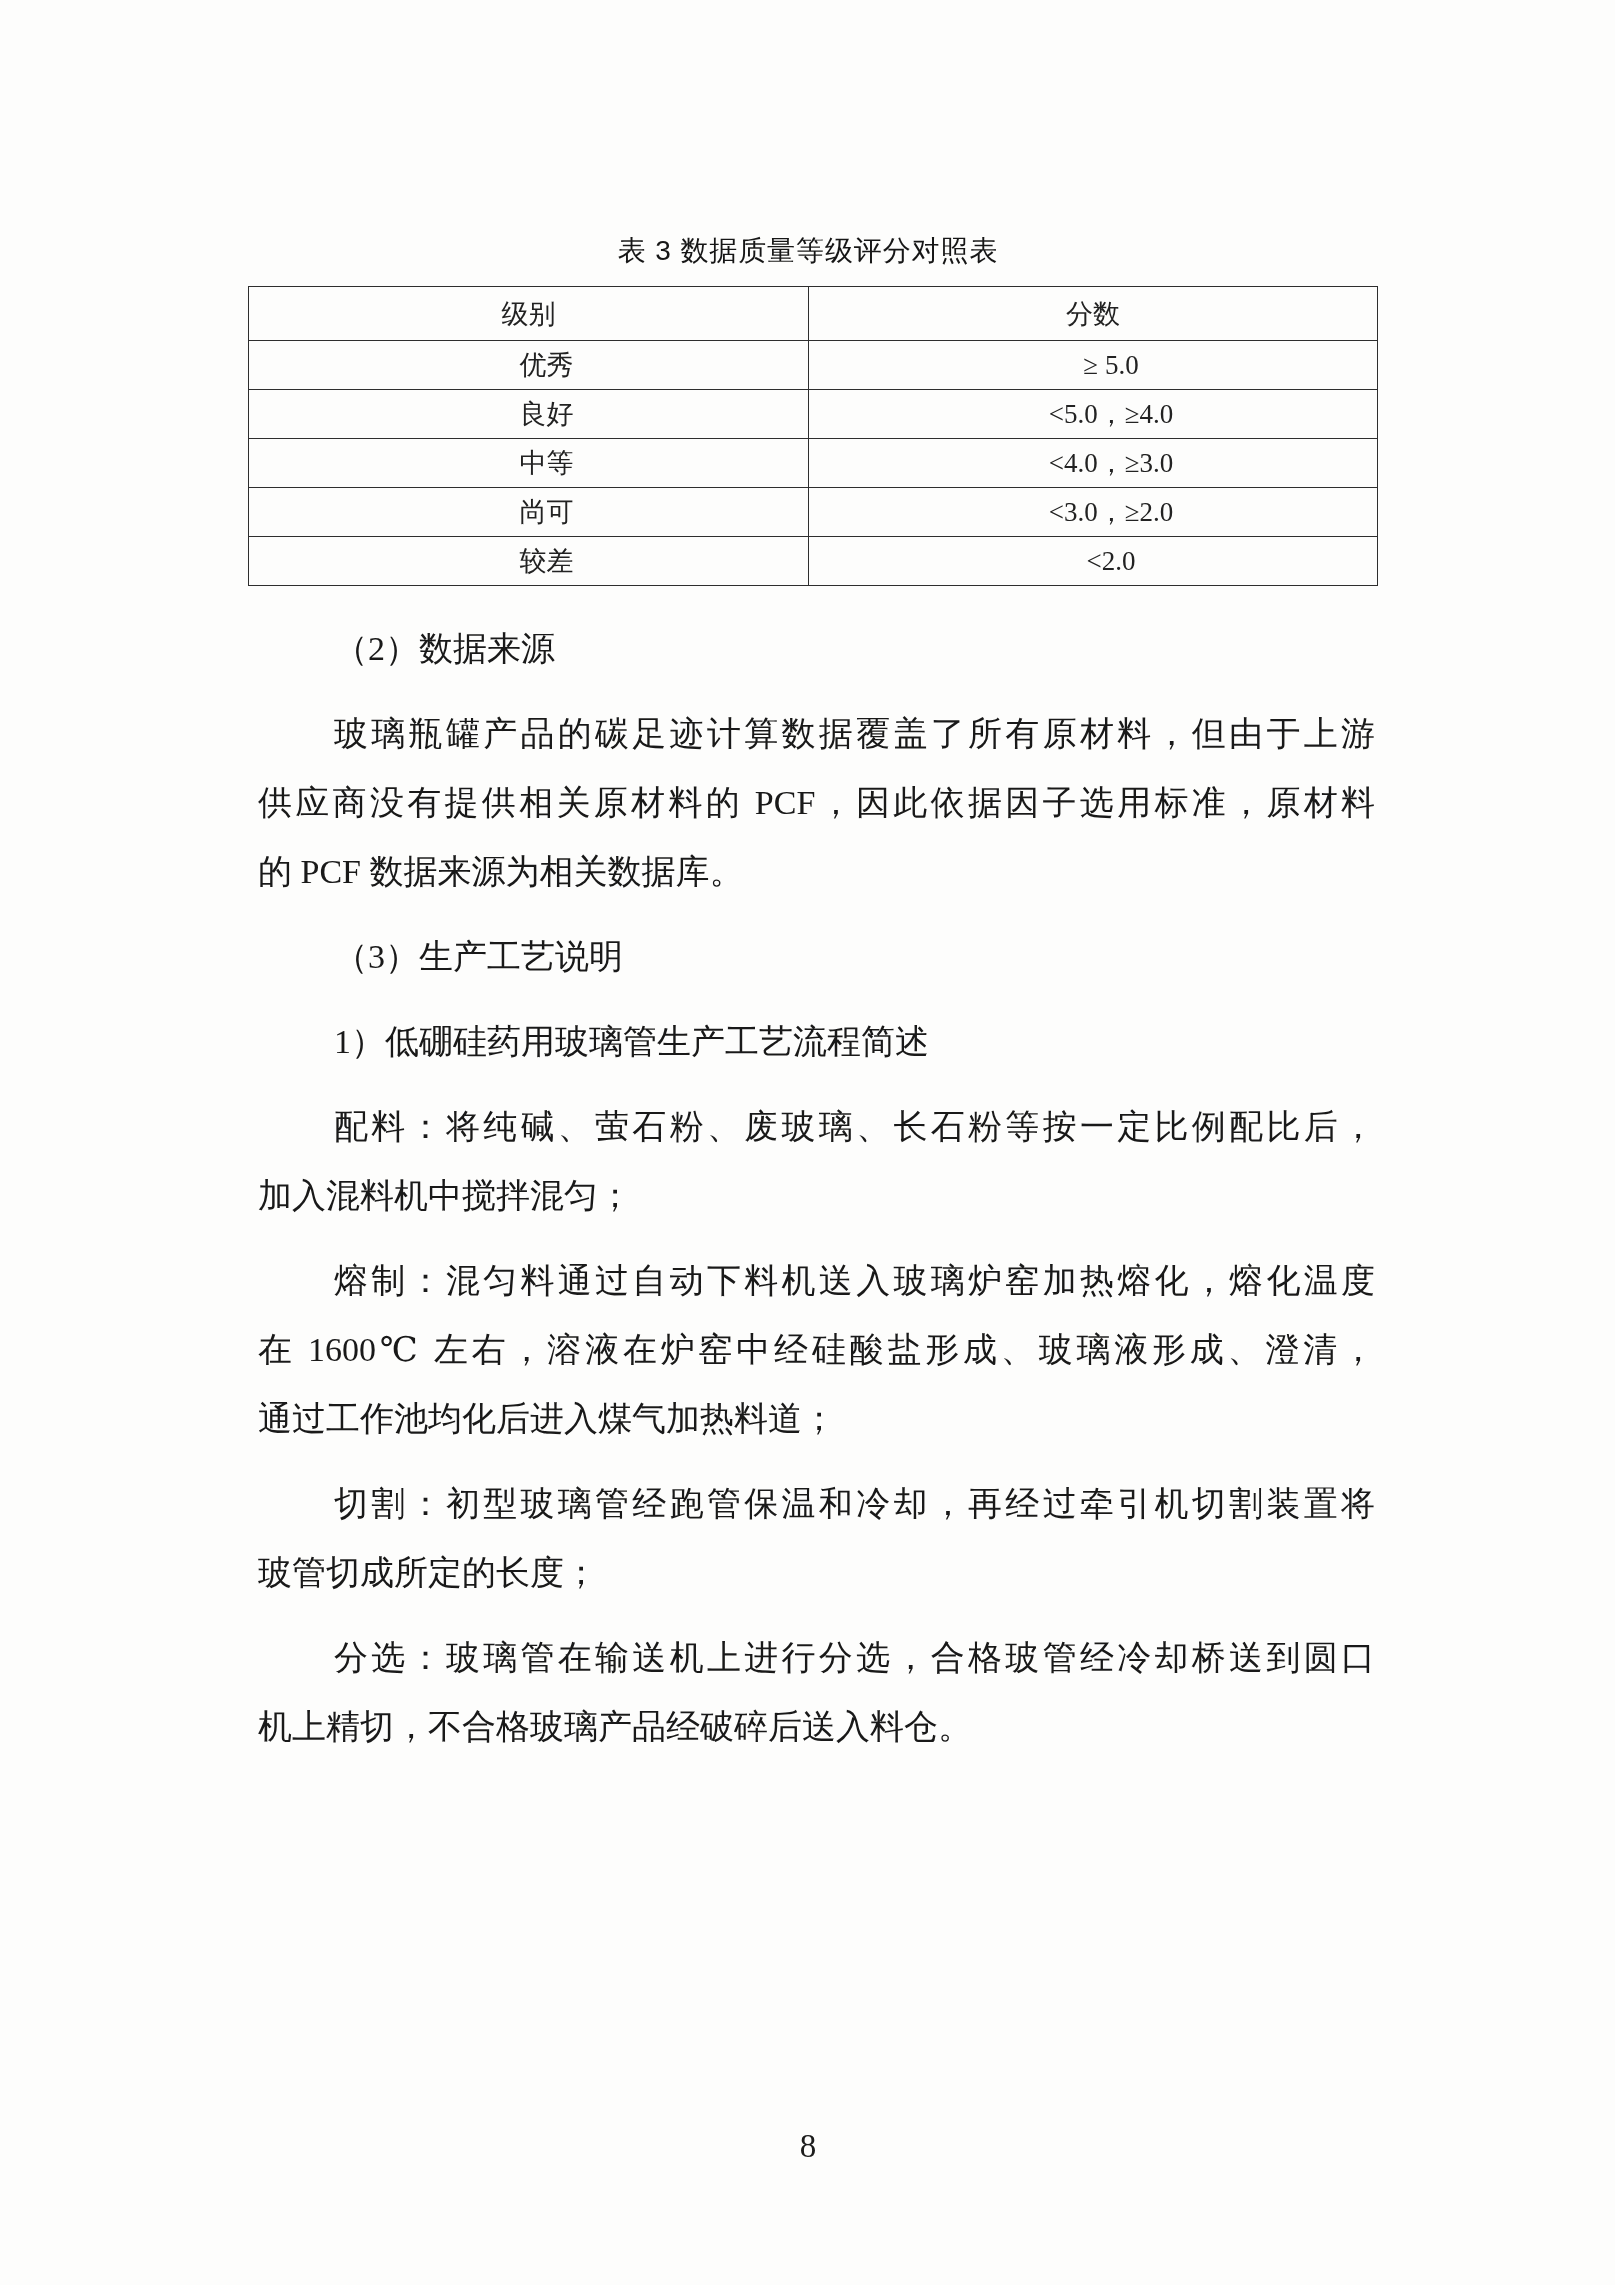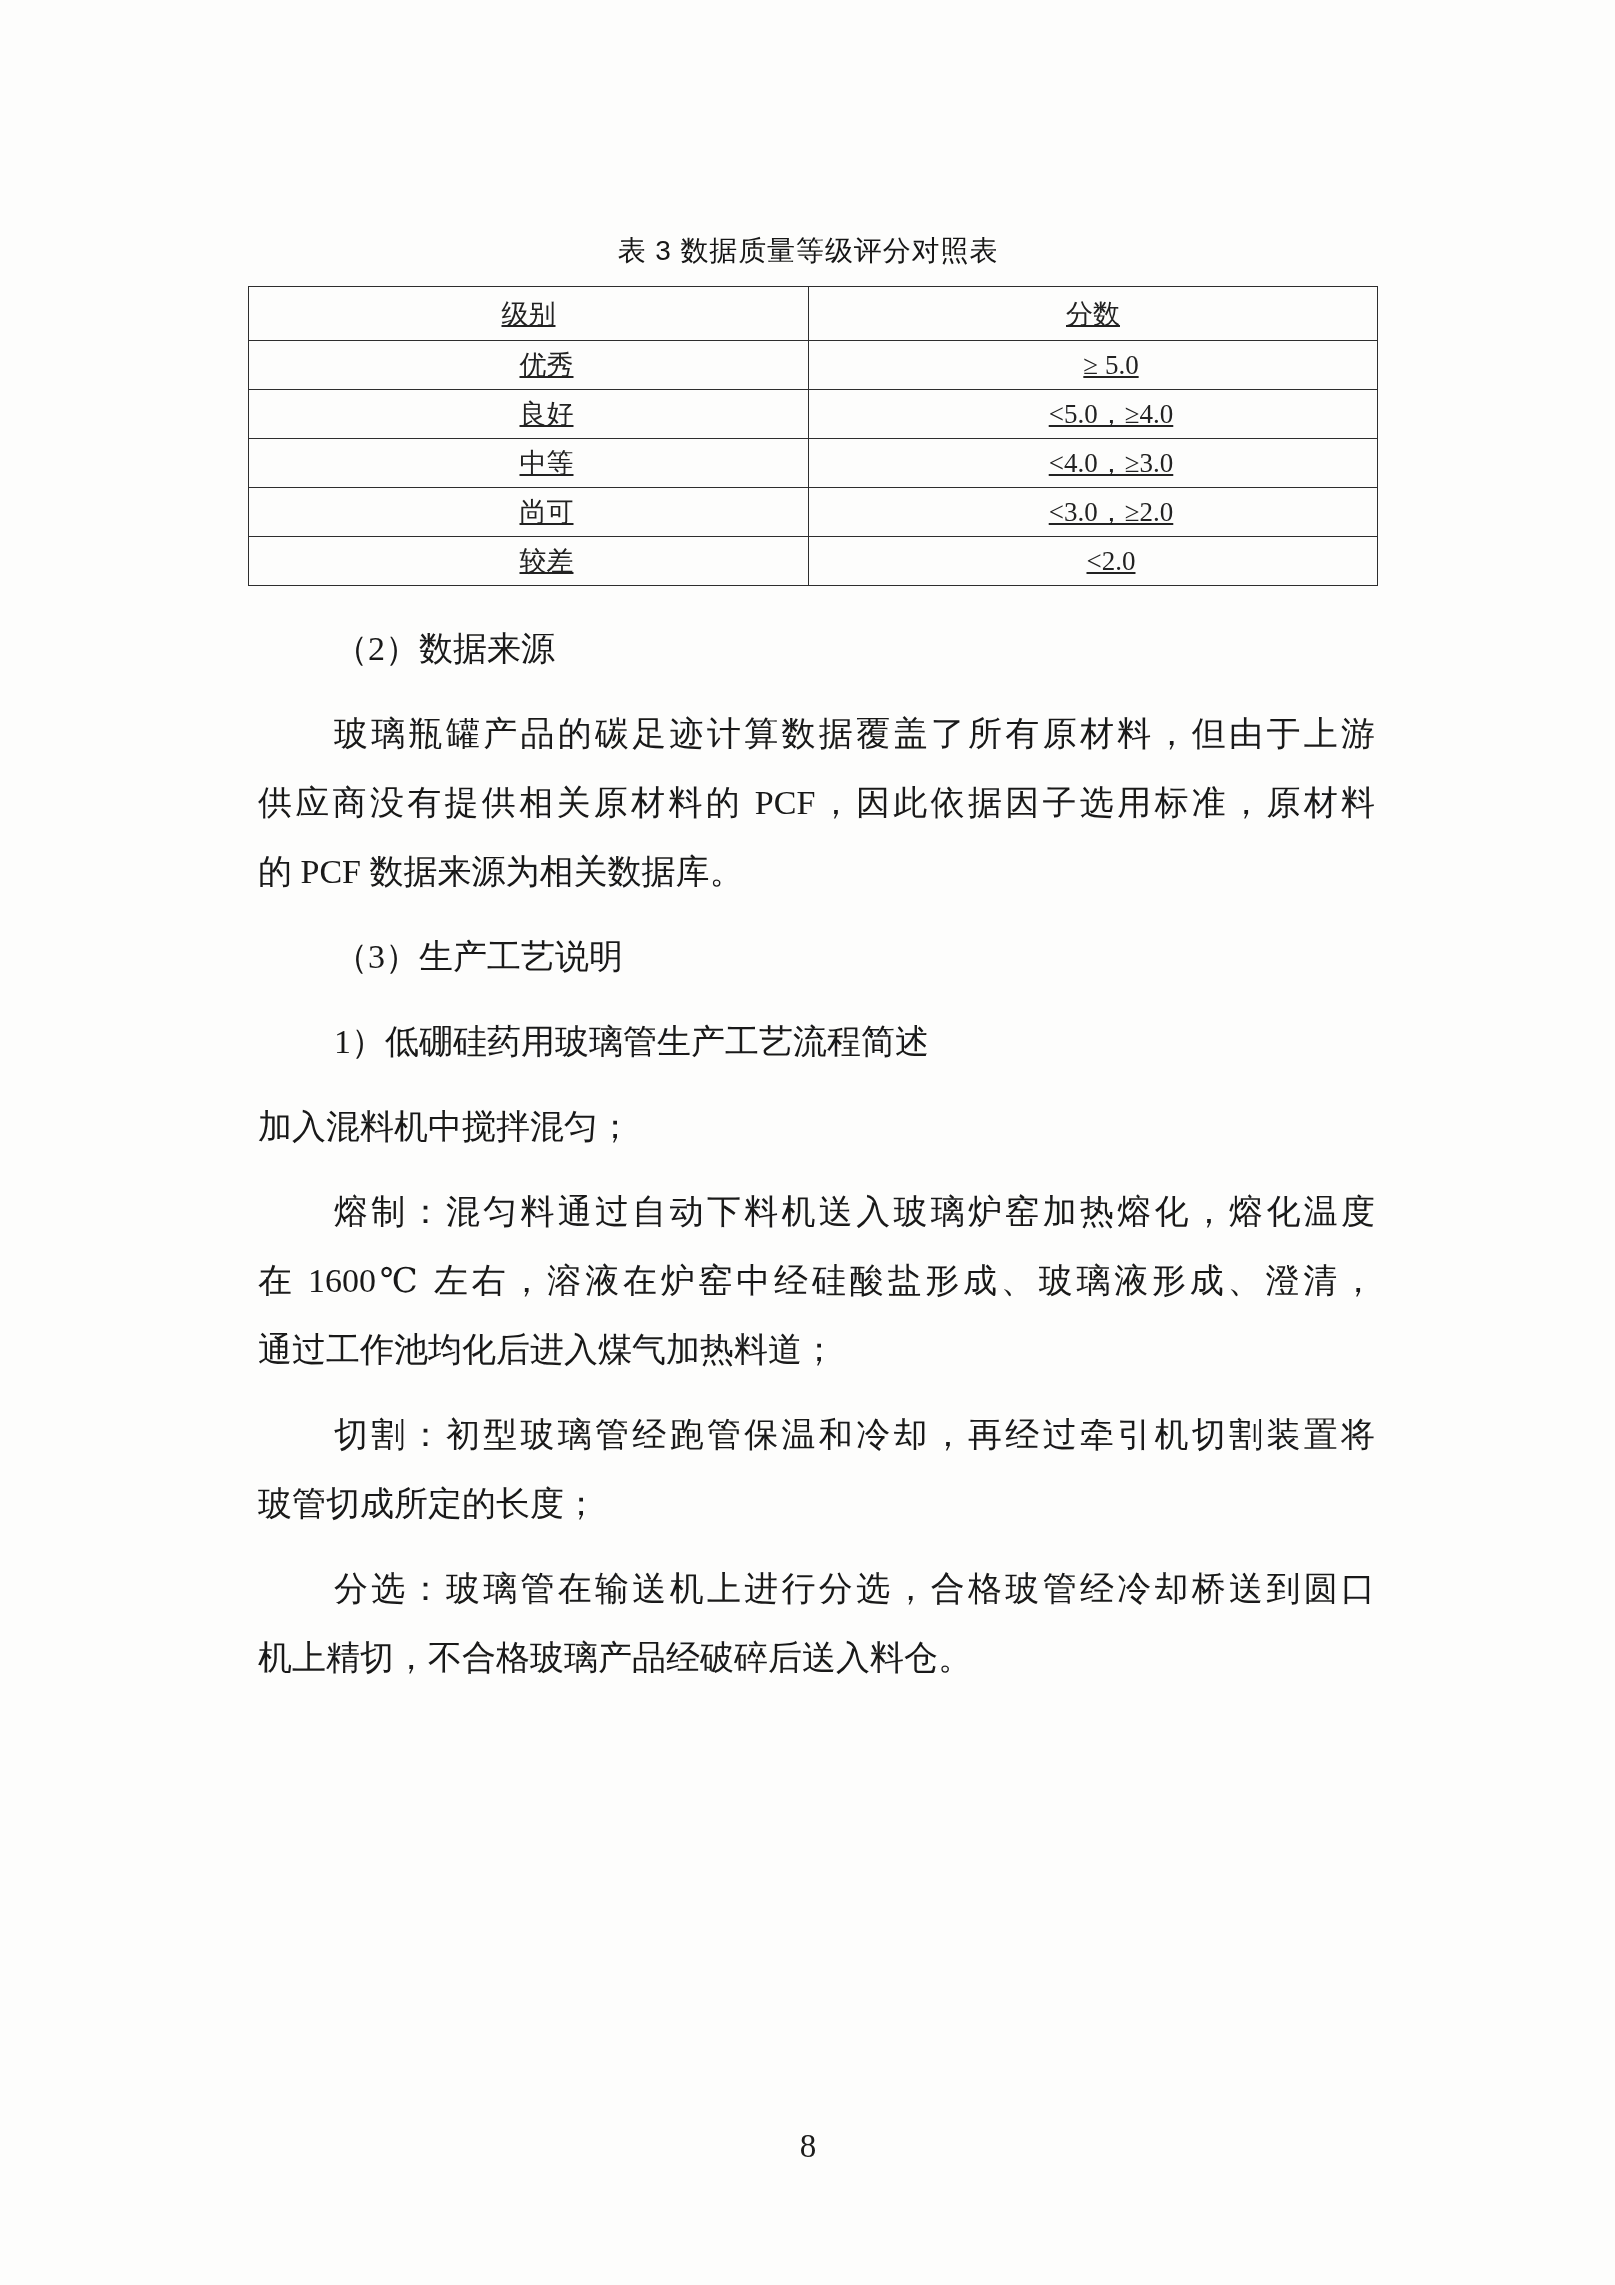--- a/index.html
+++ b/index.html
@@ -38,21 +38,20 @@
     table-layout: fixed;
   }
   table.score-table th, table.score-table td {
     border: 1.8px solid #2e2e2e;
     text-align: center;
     vertical-align: middle;
     font-size: 27px;
     font-weight: 400;
     color: #222;
     padding: 0;
-    text-decoration: underline;
   }
   table.score-table th { height: 53px; }
   table.score-table td { height: 48px; padding-left: 36px; }
   table.score-table col.c1 { width: 560px; }
   table.score-table col.c2 { width: 569px; }
 
   .body-text {
     position: absolute;
     top: 598px;
     left: 242px;
@@ -130,20 +129,21 @@
         <div class="line fill">供应商没有提供相关原材料的 PCF，因此依据因子选用标准，原材料</div>
         <div class="line">的 PCF 数据来源为相关数据库。</div>
       </div>
       <div class="para">
         <div class="line indent">（3）生产工艺说明</div>
       </div>
       <div class="para">
         <div class="line indent">1）低硼硅药用玻璃管生产工艺流程简述</div>
       </div>
       <div class="para">
+        <div class="line indent fill">配料：将纯碱、萤石粉、废玻璃、长石粉等按一定比例配比后，</div>
         <div class="line">加入混料机中搅拌混匀；</div>
       </div>
       <div class="para">
         <div class="line indent fill">熔制：混匀料通过自动下料机送入玻璃炉窑加热熔化，熔化温度</div>
         <div class="line fill">在 1600℃ 左右，溶液在炉窑中经硅酸盐形成、玻璃液形成、澄清，</div>
         <div class="line">通过工作池均化后进入煤气加热料道；</div>
       </div>
       <div class="para">
         <div class="line indent fill">切割：初型玻璃管经跑管保温和冷却，再经过牵引机切割装置将</div>
         <div class="line">玻管切成所定的长度；</div>

